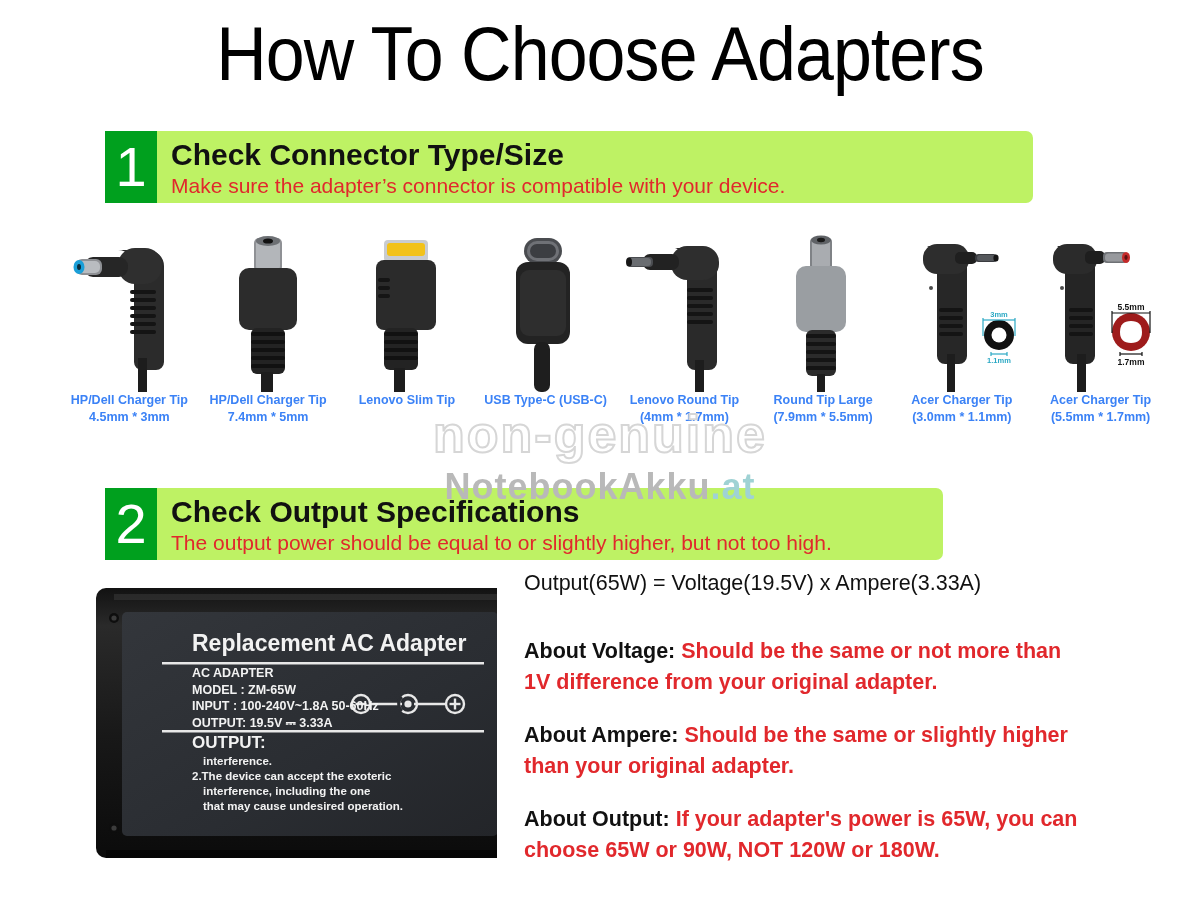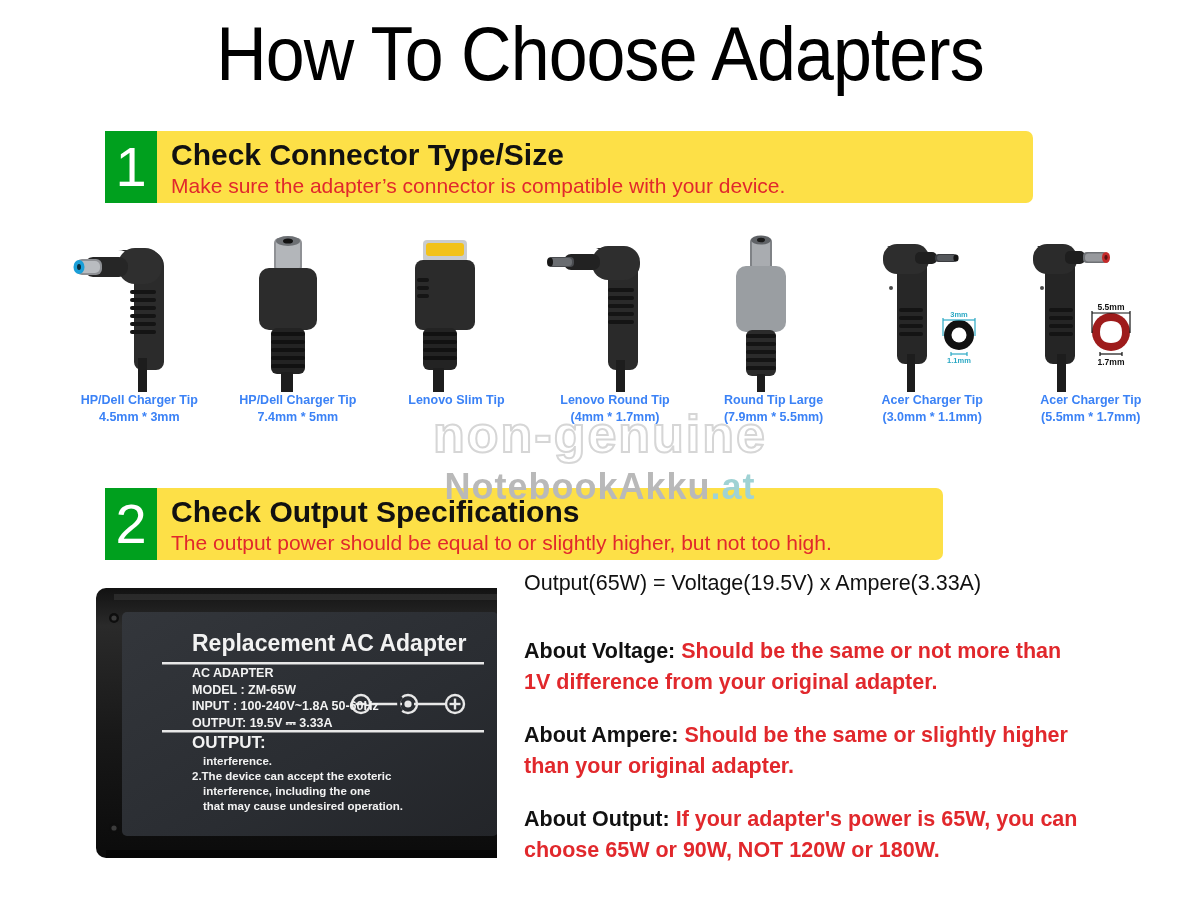--- a/index.html
+++ b/index.html
@@ -37,21 +37,21 @@
     background: #00a01e;
     color: #ffffff;
     font-family: "Liberation Sans Narrow", "Liberation Sans", sans-serif;
     font-size: 56px;
     line-height: 72px;
     text-align: center;
     font-weight: 400;
     flex: 0 0 52px;
   }
   .step-bar .bar-body {
-    background: #fde047;
+    background: #bef264;
     border-radius: 0 7px 7px 0;
     padding: 2px 14px 0 14px;
     display: flex;
     flex-direction: column;
     justify-content: center;
   }
   .step-bar .step-title {
     font-family: "Liberation Sans Narrow", "Liberation Sans", sans-serif;
     font-size: 30px;
     line-height: 35px;
@@ -261,20 +261,34 @@
           <rect x="46" y="116" width="34" height="4" rx="2"></rect>
           <rect x="46" y="124" width="34" height="4" rx="2"></rect>
         </g>
         <rect x="56" y="136" width="11" height="24" fill="#1d1d1d"></rect>
       </svg>
     </div>
     <div class="conn-label">Lenovo Slim Tip</div>
     <div class="conn-label"></div>
   </div>
 
+  <div class="connector-cell">
+    <div class="conn-art">
+      <svg width="140" height="160" viewBox="0 0 140 160">
+        <rect x="48" y="6" width="38" height="26" rx="13" fill="#4a4c50"></rect>
+        <rect x="51" y="9" width="32" height="20" rx="10" fill="#6f7176"></rect>
+        <rect x="54" y="12" width="26" height="14" rx="7" fill="#3c3e42"></rect>
+        <rect x="40" y="30" width="54" height="82" rx="12" fill="#232323"></rect>
+        <rect x="44" y="38" width="46" height="66" rx="9" fill="#2e2e2e"></rect>
+        <rect x="58" y="110" width="16" height="50" rx="7" fill="#1e1e1e"></rect>
+      </svg>
+    </div>
+    <div class="conn-label">USB Type-C (USB-C)</div>
+    <div class="conn-label"></div>
+  </div>
 
   <div class="connector-cell">
     <div class="conn-art">
       <svg width="140" height="160" viewBox="0 0 140 160">
         <path d="M60 16 h26 a16 16 0 0 1 16 16 v98 a8 8 0 0 1 -8 8 h-14 a8 8 0 0 1 -8 -8 V32 a16 16 0 0 0 -12 -16 z" fill="#2a2a2a"></path>
         <rect x="56" y="14" width="48" height="34" rx="16" fill="#2e2e2e"></rect>
         <rect x="28" y="22" width="36" height="16" rx="7" fill="#222"></rect>
         <rect x="12" y="25" width="26" height="10" rx="4" fill="#4a4c50"></rect>
         <rect x="14" y="26" width="22" height="8" rx="3.5" fill="#6a6d71"></rect>
         <ellipse cx="14" cy="30" rx="3" ry="4.5" fill="#171717"></ellipse>

